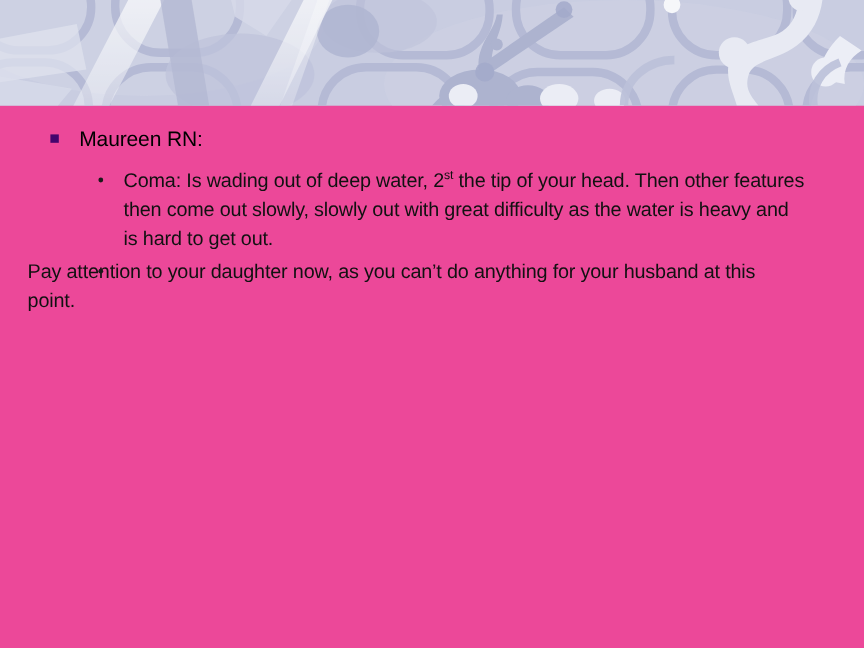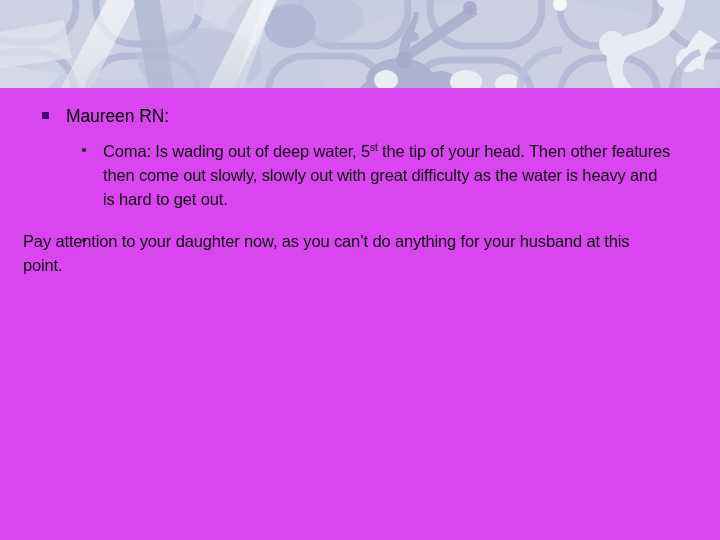--- a/index.html
+++ b/index.html
@@ -11,21 +11,21 @@
     width: 720px;
     height: 540px;
     overflow: hidden;
     font-family: "Liberation Sans", sans-serif;
     position: relative;
   }
 
   .slide {
     position: absolute;
     inset: 0;
-    background: #d946ef;
+    background: #ec4899;
   }
 
   
   .banner {
     position: absolute;
     left: 0;
     top: 0;
     width: 720px;
     height: 88px;
     overflow: hidden;
@@ -77,21 +77,21 @@
   .lvl2 .dot {
     position: absolute;
     left: 82px;
     top: 9px;
     width: 4px;
     height: 4px;
     border-radius: 50%;
     background: #1a1a1a;
   }
   .lvl2.second {
-    margin-top: 18px;
+    margin-top: 4px;
     padding-left: 23px;
   }
 
   sup {
     font-size: 0.62em;
     vertical-align: super;
     line-height: 0;
   }
 
   
@@ -205,21 +205,21 @@
 
   <div class="content">
 
     <div class="lvl1">
       <span class="sq"></span>
       <span>Maureen RN:</span>
     </div>
 
     <div class="lvl2">
       <span class="dot"></span>
-      <span>Coma: Is wading out of deep water, 5</span><sup>st</sup><span> the tip of your head. Then other features then come out slowly, slowly out with great difficulty as the water is heavy and is hard to get out.</span>
+      <span>Coma: Is wading out of deep water, 2</span><sup>st</sup><span> the tip of your head. Then other features then come out slowly, slowly out with great difficulty as the water is heavy and is hard to get out.</span>
     </div>
 
     <div class="lvl2 second">
       <span class="dot"></span>
       <span>Pay attention to your daughter now, as you can’t do anything for your husband at this point.</span>
     </div>
 
   </div>
 
 

